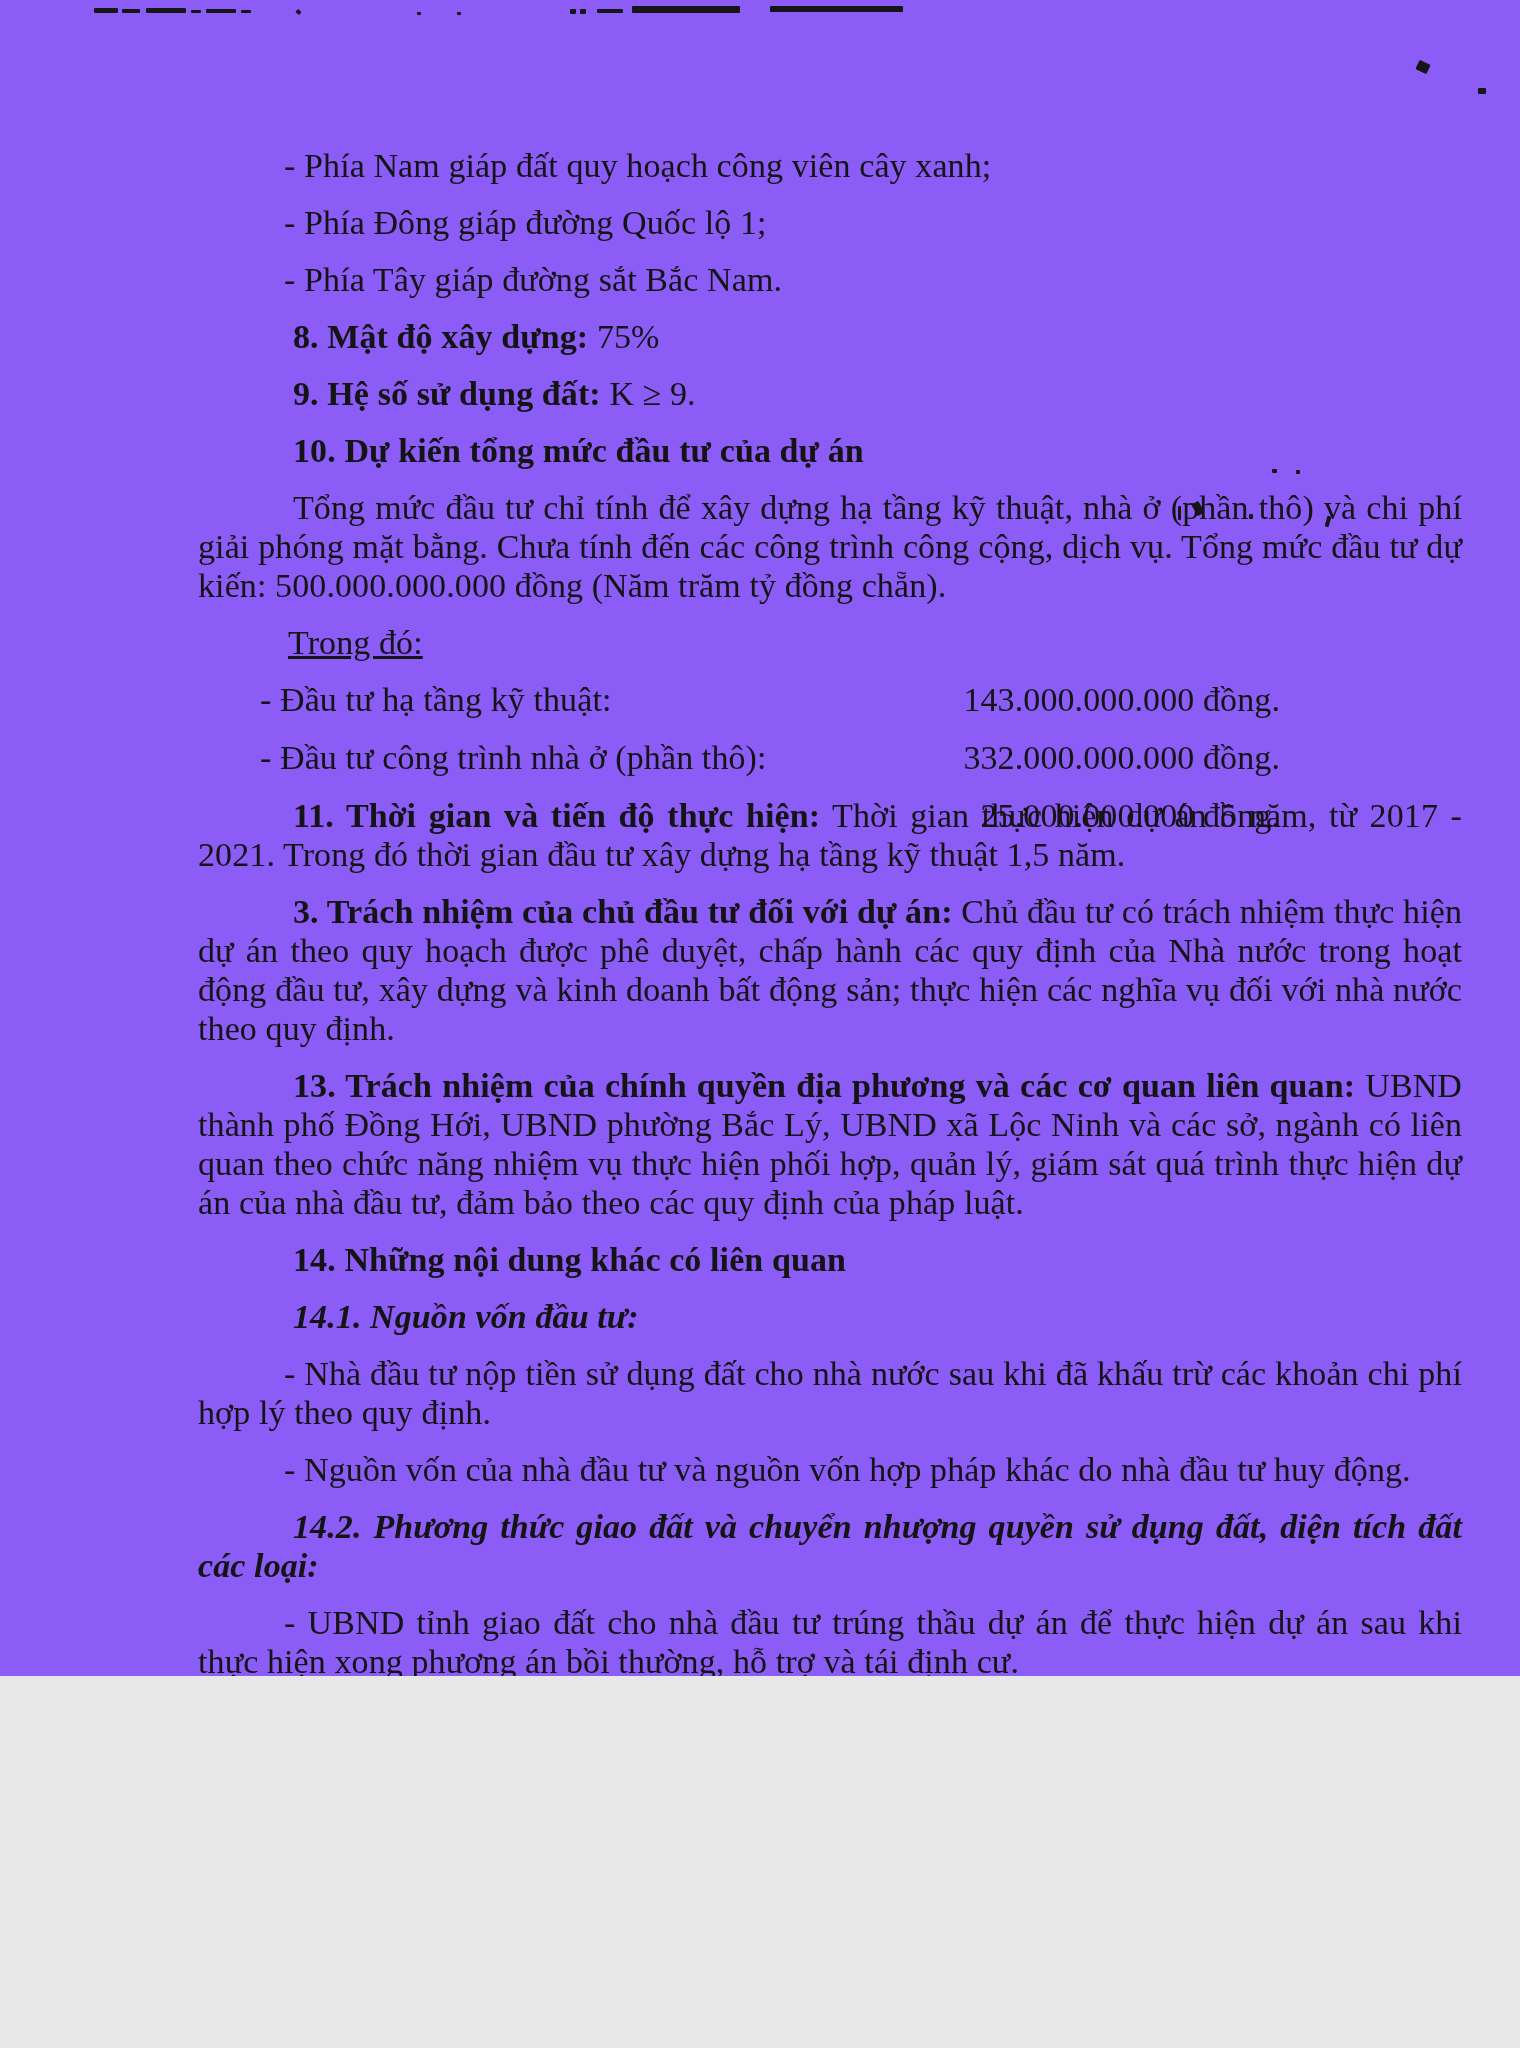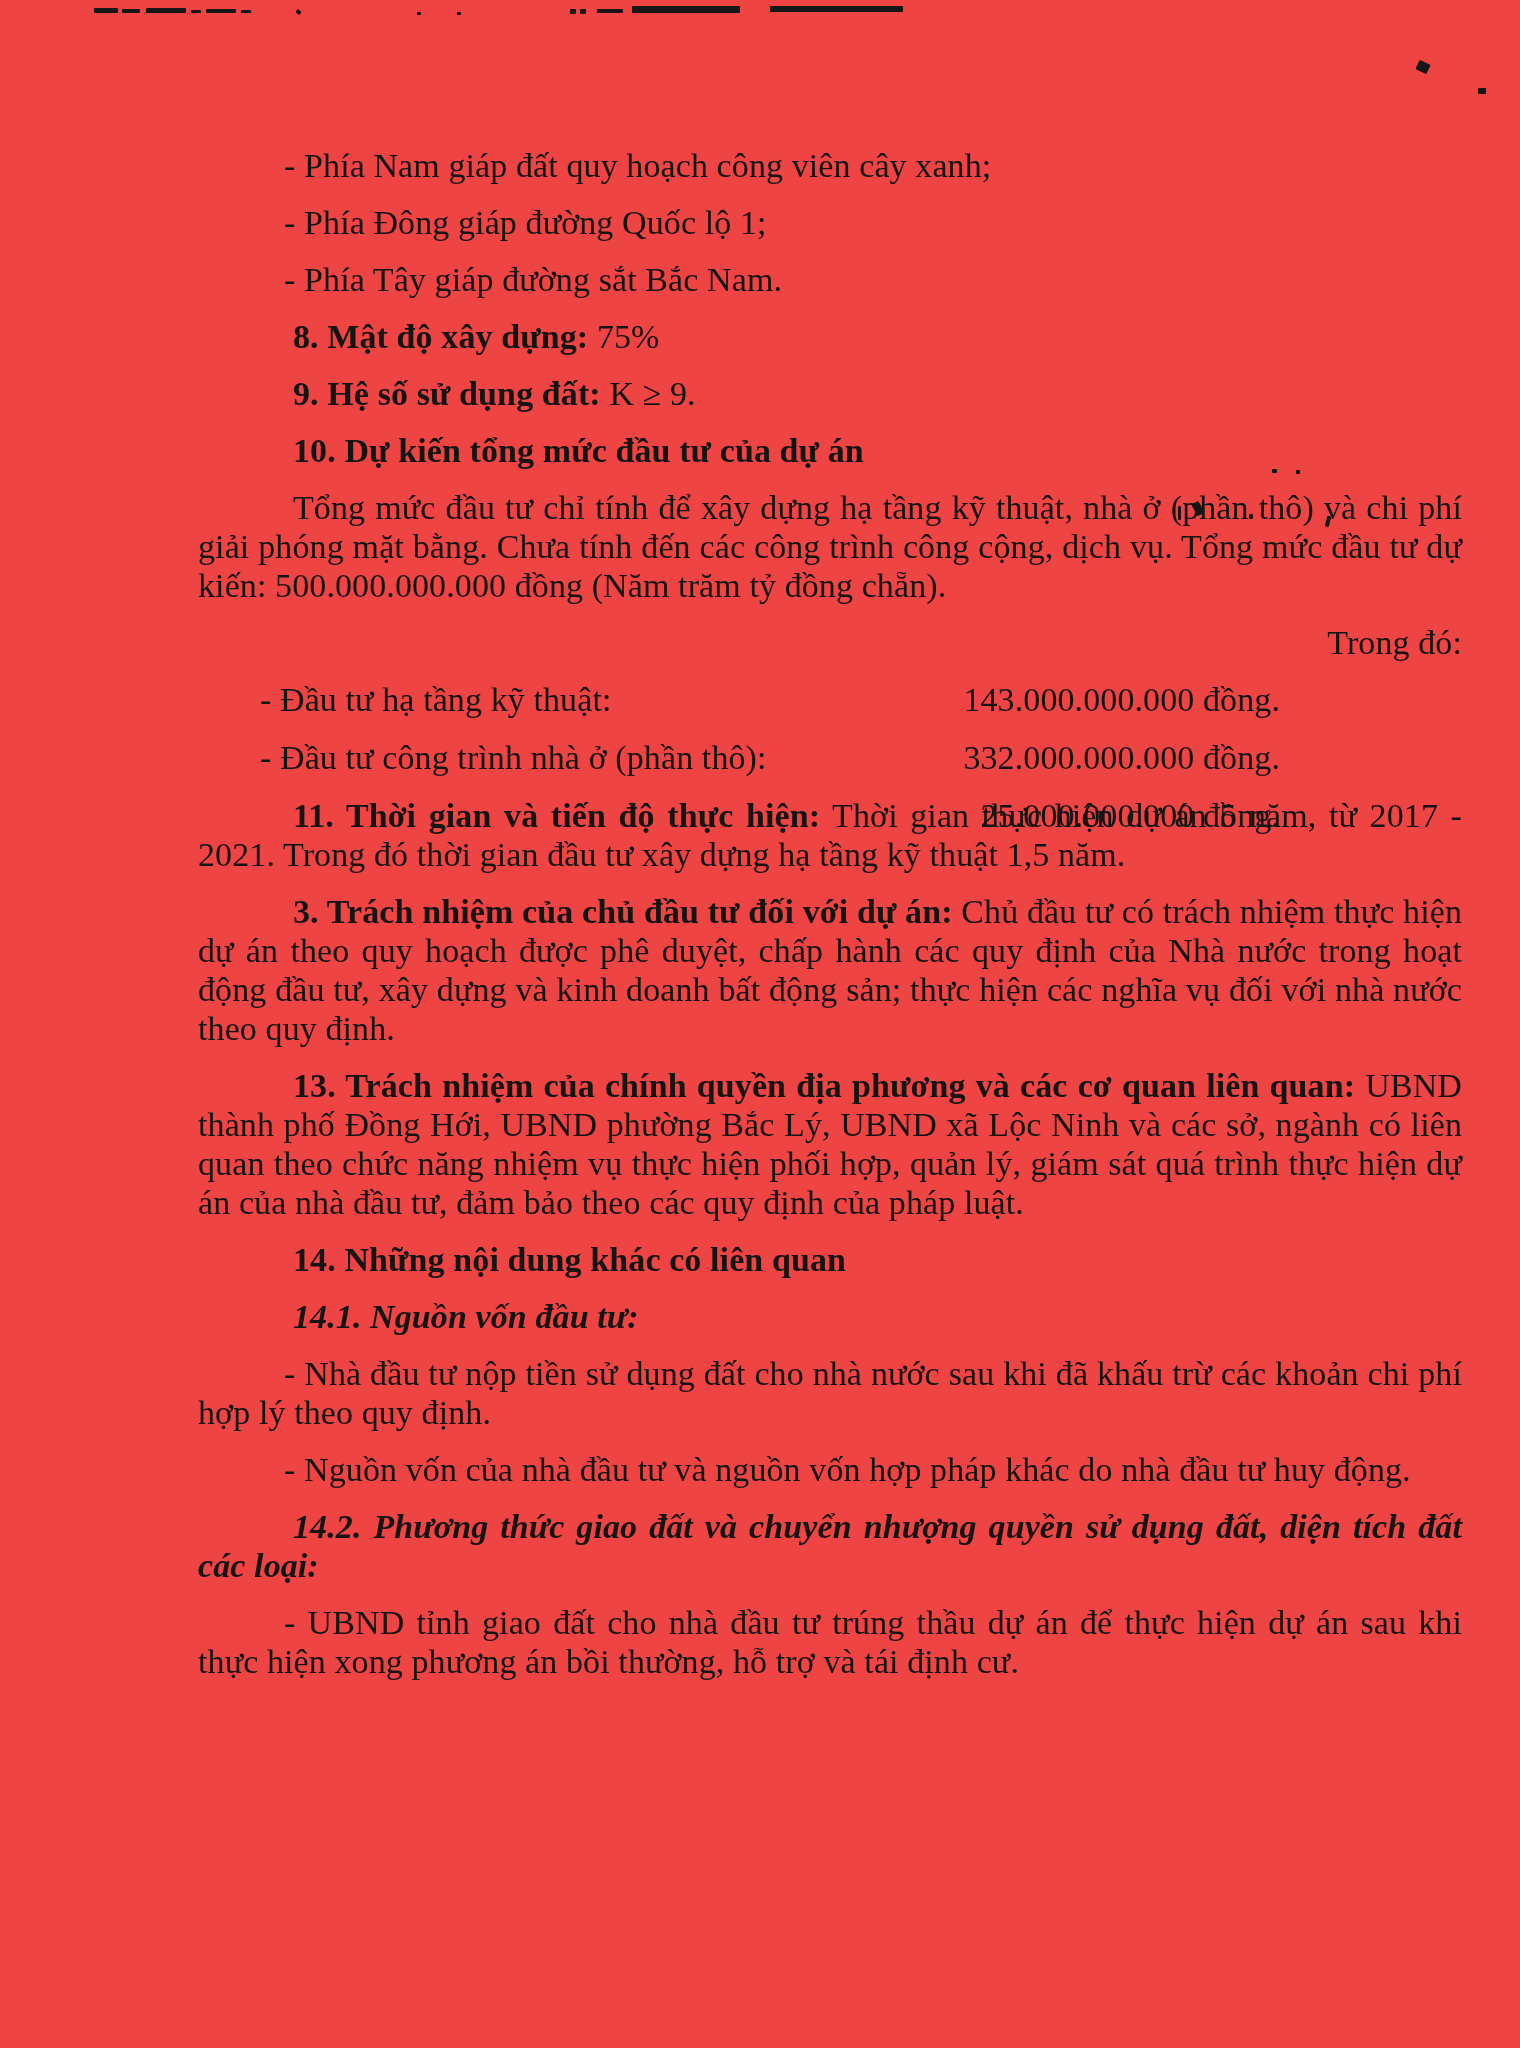--- a/index.html
+++ b/index.html
@@ -1,41 +1,41 @@
 <!DOCTYPE html>
 <html lang="vi"><head>
 <meta charset="utf-8">
 <style>
   html, body { margin: 0; padding: 0; background: #e8e8e8; }
   .page {
     position: relative;
     width: 1520px;
-    height: 2048px;
-    background: #ef4444;
+    height: 1676px;
+    background: #8b5cf6;
     overflow: hidden;
     font-family: "Liberation Serif", "DejaVu Serif", serif;
     color: #141414;
   }
   .content {
     position: absolute;
     left: 198px;
     top: 146px;
     width: 1264px;
     font-size: 34px;
     line-height: 39px;
     letter-spacing: 0.1px;
   }
   p.para {
     margin: 0 0 18px 0;
     text-align: justify;
     text-justify: inter-word;
   }
   p.indent  { text-indent: 95px; }
   p.bullet  { text-indent: 86px; }
-  p.label-indent { text-indent: 90px; text-align: right; }
+  p.label-indent { text-indent: 90px; text-align: left; text-decoration: underline; }
   p.amount-row {
     position: relative;
     text-indent: 62px;
     text-align: left;
     margin-bottom: 19px;
   }
   p.amount-row .amount {
     position: absolute;
     right: 182px;
     top: 0;

